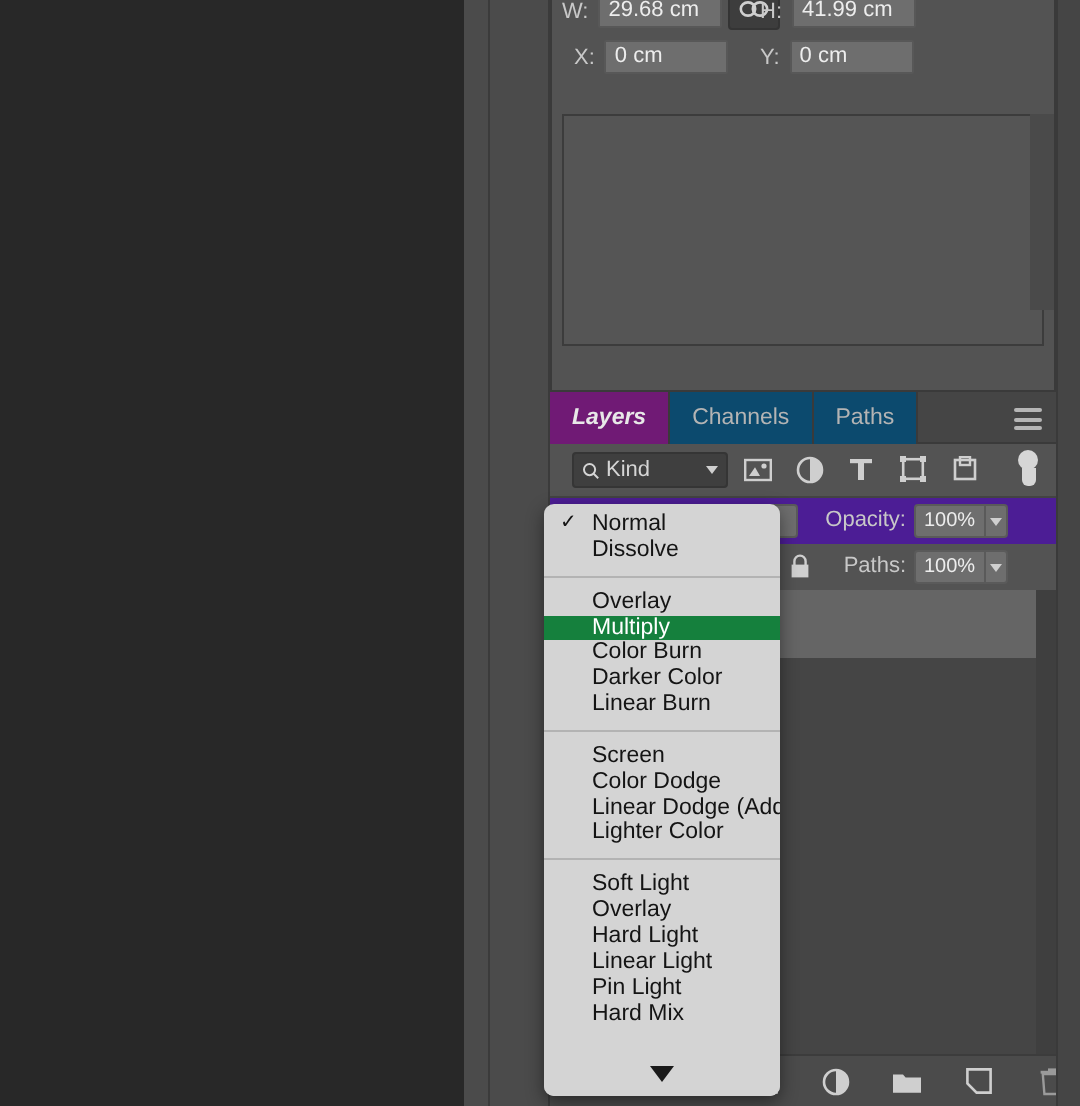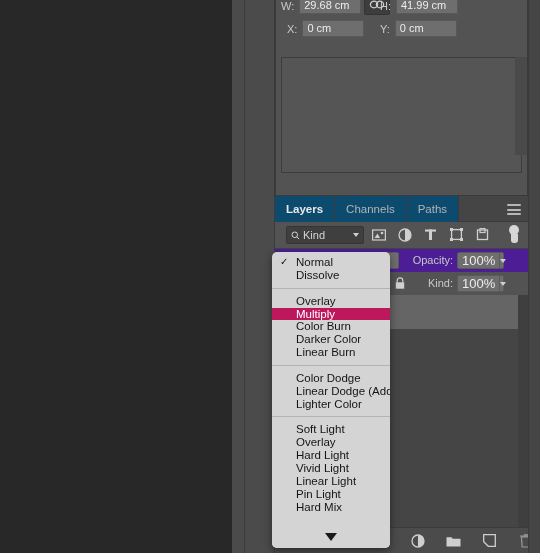--- a/index.html
+++ b/index.html
@@ -153,23 +153,24 @@
     align-items: center;
     padding: 0 11px;
     font-size: 11.5px;
     color: #b4b4b4;
     background: #0c4a6e;
     border-right: 1px solid #3a3a3a;
     box-sizing: border-box;
     cursor: default;
   }
   .tab.active {
-    background: #0c4a6e;
+    background: #701a75;
     color: #e8e8e8;
     font-weight: bold;
+    font-style: italic;
   }
   .tab-filler {
     flex: 1;
     background: #454545;
     border-bottom: 1px solid #3a3a3a;
   }
   .panel-menu-btn {
     position: absolute;
     right: 7px; top: 8px;
     width: 14px; height: 11px;
@@ -261,21 +262,21 @@
     background: #6e6e6e;
     border: 1px solid #5a5a5a;
     border-radius: 2px;
     height: 17px;
     box-sizing: border-box;
     display: flex;
     align-items: center;
   }
   .mini-val {
     color: #ededed;
-    font-size: 13px;
+    font-size: 10px;
     padding: 0 4px;
     flex: 1;
   }
   .mini-arrow {
     width: 15px;
     height: 15px;
     display: flex;
     align-items: center;
     justify-content: center;
     border-left: 1px solid #5a5a5a;
@@ -381,21 +382,21 @@
   .bm-item {
     position: relative;
     height: 12.85px;
     line-height: 12.85px;
     padding-left: 24px;
     white-space: nowrap;
     color: #141414;
     cursor: default;
   }
   .bm-item.sel {
-    background: #be185d;
+    background: #15803d;
     color: #ffffff;
   }
   .bm-check {
     position: absolute;
     left: 8px; top: 0;
     font-size: 10px;
     color: #141414;
   }
   .bm-sep {
     height: 13px;
@@ -554,21 +555,21 @@
         <span class="lbl-right" style="left:126px; top:5px; width:52px;">Opacity:</span>
         <div class="mini-select" style="left:182px; top:3px; width:47px;">
           <span class="mini-val">100%</span>
           <span class="mini-arrow">
               <span class="caret"></span>
             </span>
         </div>
       </div>
 
       <div class="fill-row">
-        <span class="lbl-right" style="left:140px; top:5px; width:38px;">Kind:</span>
+        <span class="lbl-right" style="left:140px; top:5px; width:38px;">Paths:</span>
         <div class="mini-select" style="left:182px; top:3px; width:47px;">
           <span class="mini-val">100%</span>
           <span class="mini-arrow">
               <span class="caret"></span>
             </span>
         </div>
       </div>
 
       <div class="lock-row-icons">
         <div class="fi" style="margin-left:110px">
@@ -626,28 +627,28 @@
     <div class="bm-list" id="bm-list">
         <div class="bm-item"><span class="bm-check">✓</span><span>Normal</span></div>
         <div class="bm-item"><span>Dissolve</span></div>
         <div class="bm-sep"></div>
         <div class="bm-item"><span>Overlay</span></div>
         <div class="bm-item sel"><span>Multiply</span></div>
         <div class="bm-item"><span>Color Burn</span></div>
         <div class="bm-item"><span>Darker Color</span></div>
         <div class="bm-item"><span>Linear Burn</span></div>
         <div class="bm-sep"></div>
+        <div class="bm-item"><span>Screen</span></div>
         <div class="bm-item"><span>Color Dodge</span></div>
         <div class="bm-item"><span>Linear Dodge (Add)</span></div>
         <div class="bm-item"><span>Lighter Color</span></div>
         <div class="bm-sep"></div>
         <div class="bm-item"><span>Soft Light</span></div>
         <div class="bm-item"><span>Overlay</span></div>
         <div class="bm-item"><span>Hard Light</span></div>
-        <div class="bm-item"><span>Vivid Light</span></div>
         <div class="bm-item"><span>Linear Light</span></div>
         <div class="bm-item"><span>Pin Light</span></div>
         <div class="bm-item"><span>Hard Mix</span></div>
       </div>
     <div class="bm-fade"></div>
     <div class="bm-scrolldown">
       <span class="arrow-dn"></span>
     </div>
   </div>
 

